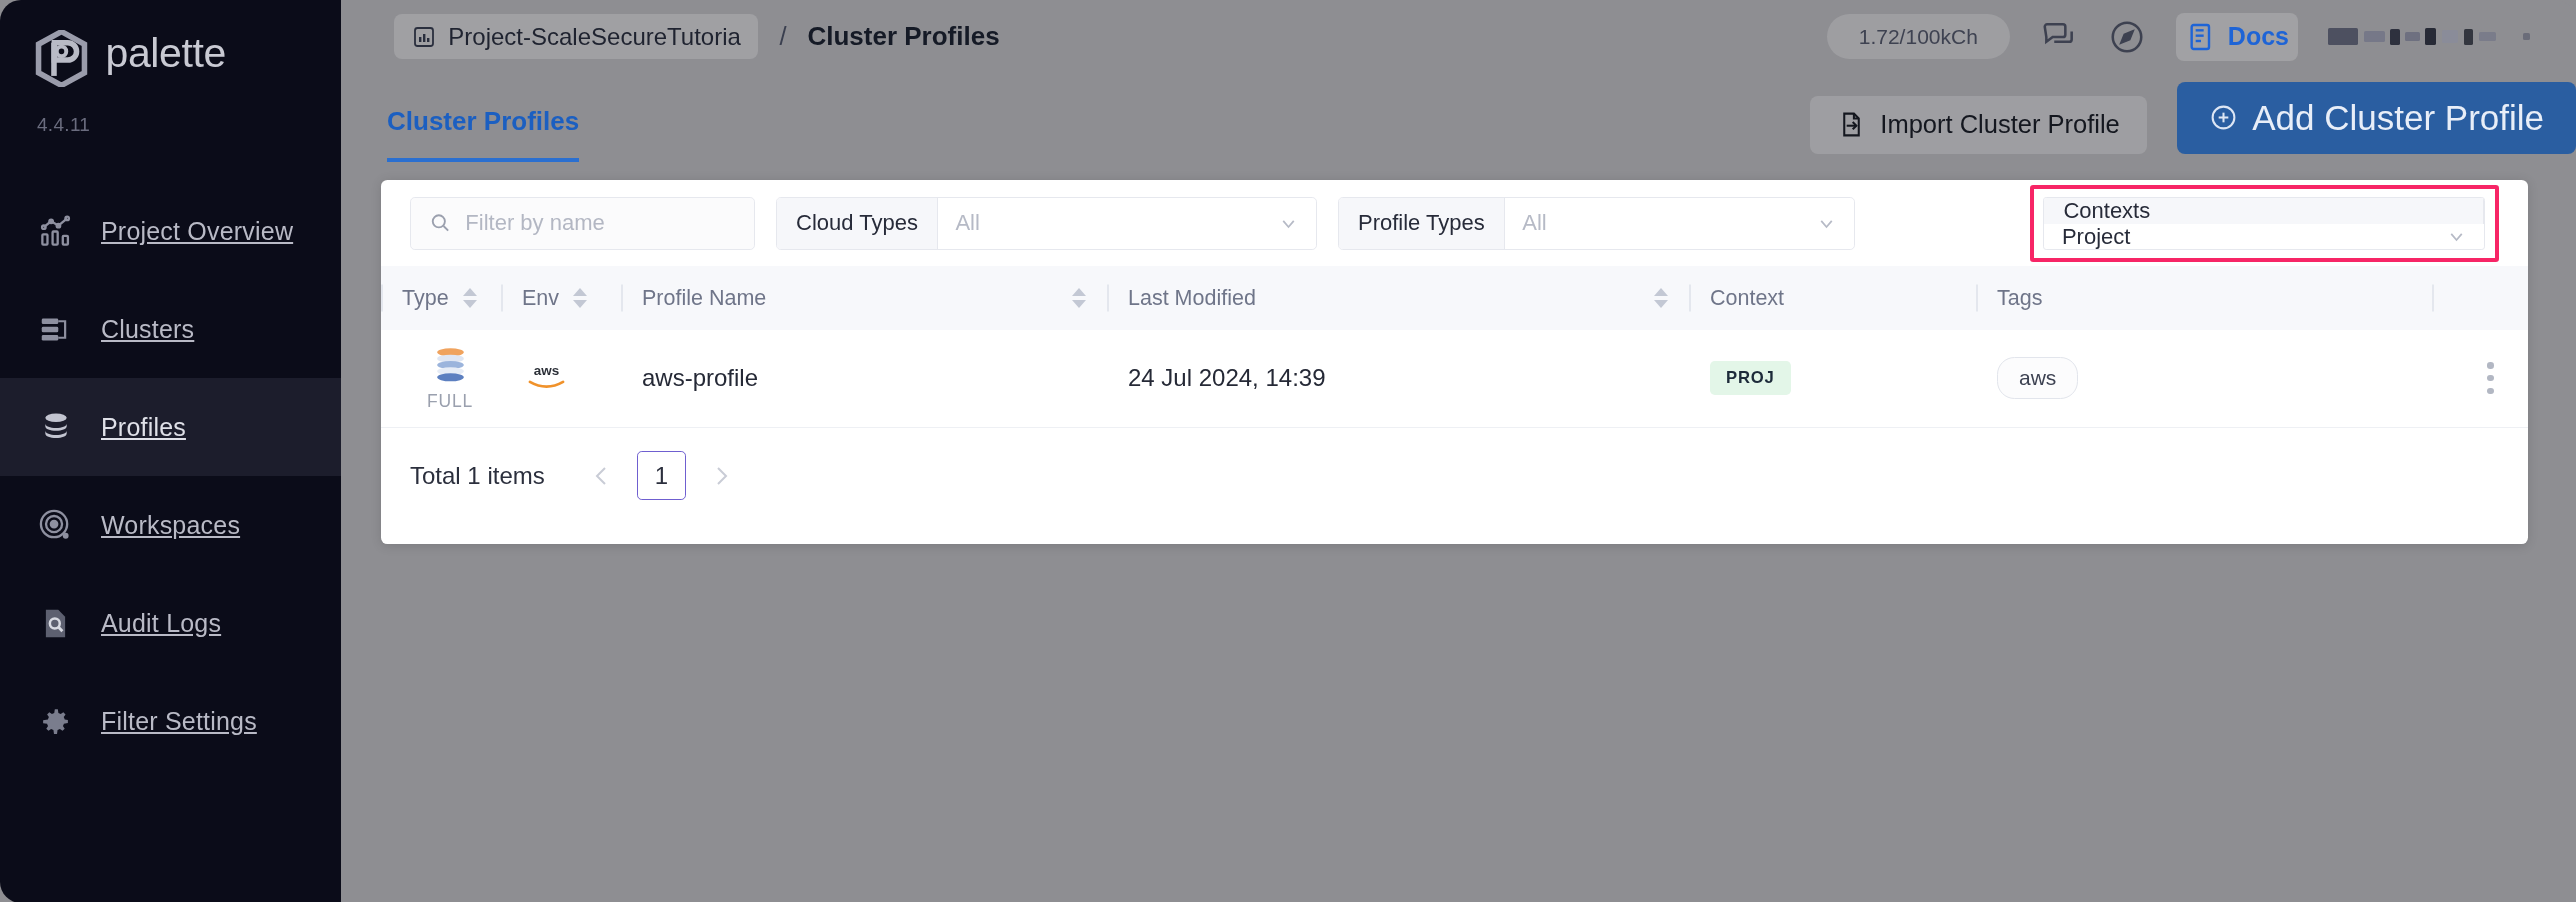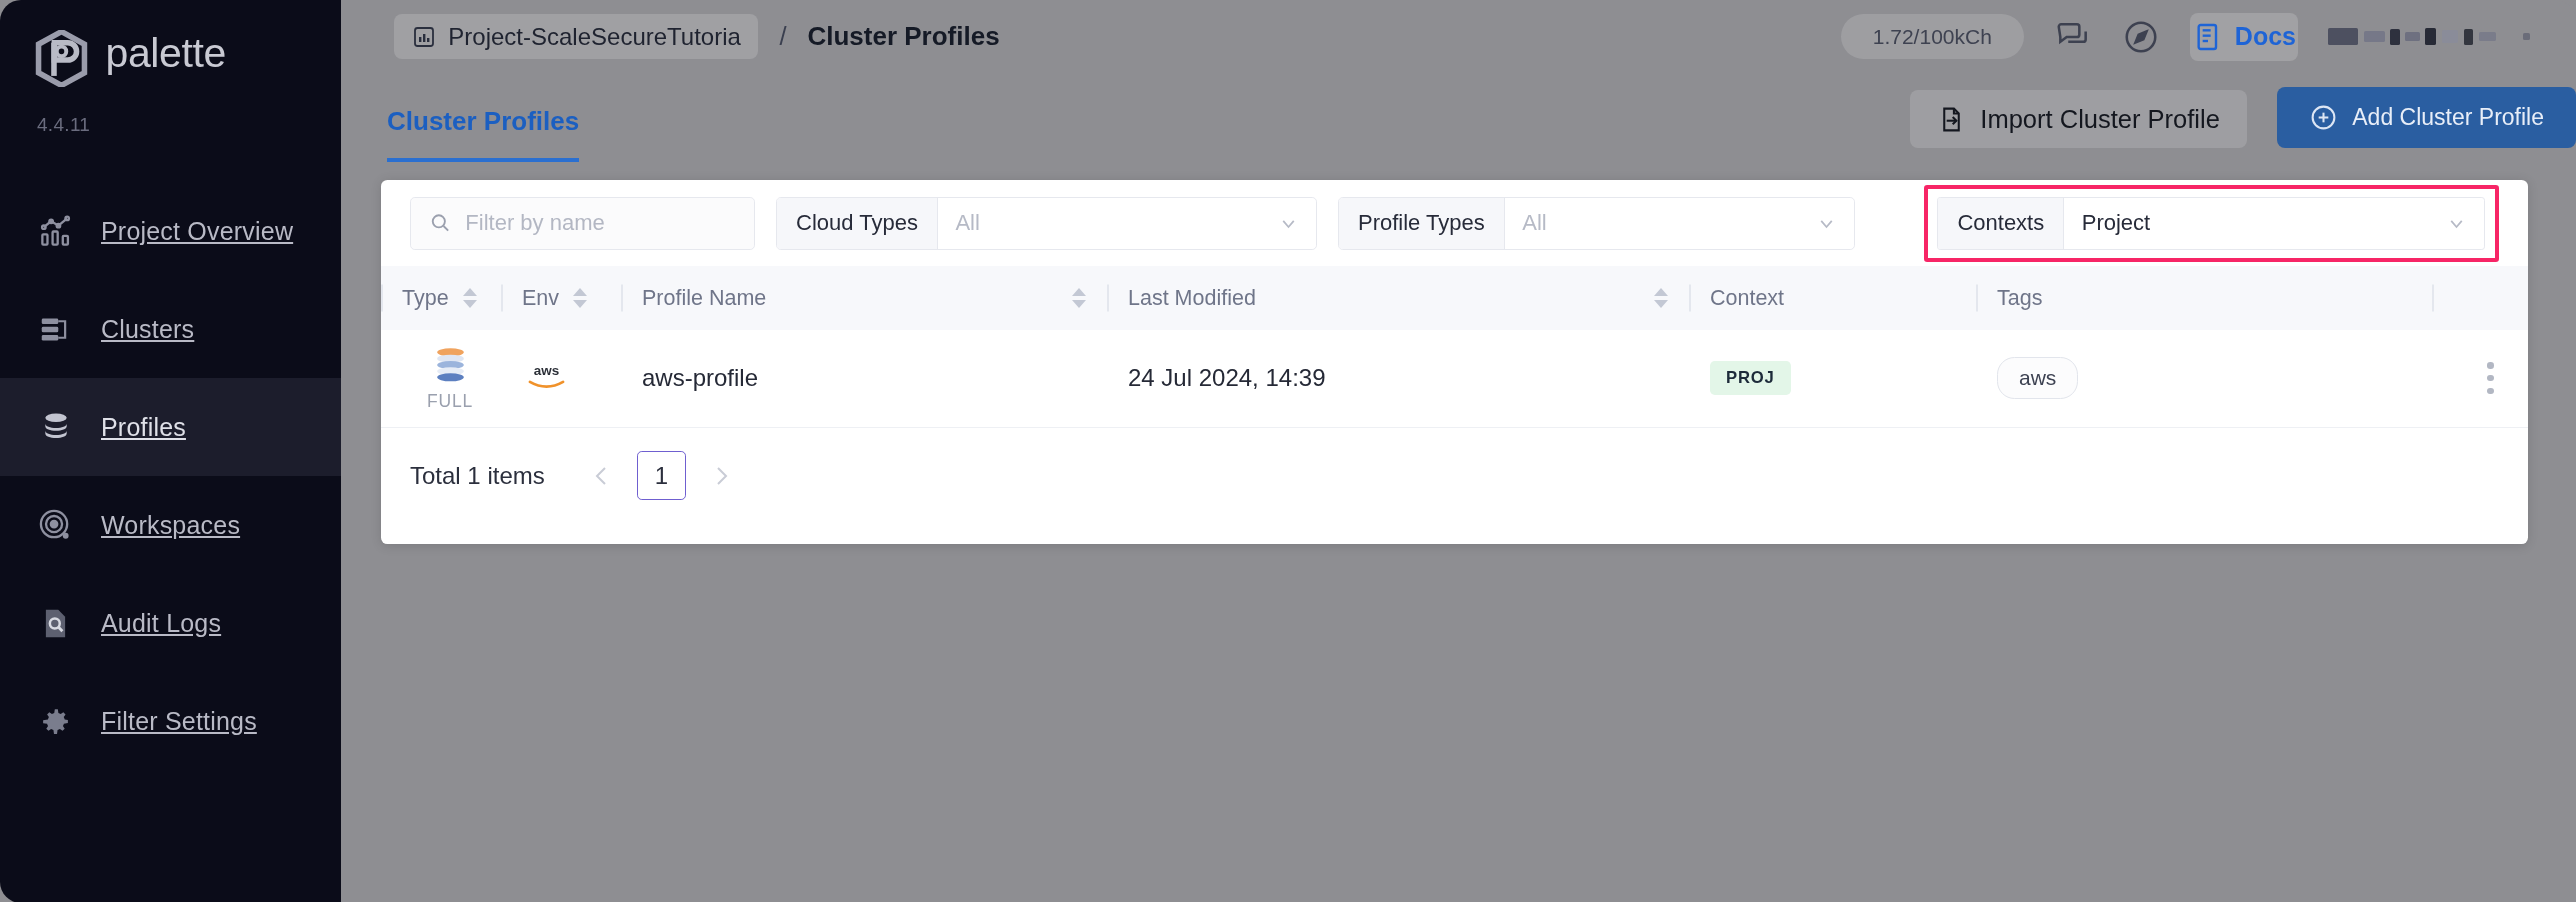--- a/index.html
+++ b/index.html
@@ -80,21 +80,21 @@
   .usage-pill {
     background: rgba(255,255,255,0.14);
     border-radius: 24px;
     padding: 10.4px 32px;
     font-size: 21px; color: #3e4251;
   }
   .tb-icon { width: 38px; height: 38px; cursor: pointer; }
   .docs-btn {
     display: flex; align-items: center; gap: 11px;
     background: rgba(255,255,255,0.17);
-    border-radius: 8px; padding: 8px 2px;
+    border-radius: 8px; padding: 8px 9px;
     cursor: pointer;
   }
   .docs-label { font-size: 25px; color: #1e64d6; font-weight: 600; }
   .blur-name { display: flex; align-items: center; gap: 5.6px; height: 27px; }
   .blur-name i {
     display: block; border-radius: 1.6px;
     background: #5c5f6b;
   }
 
   
@@ -119,21 +119,21 @@
     background: rgba(255,255,255,0.15);
     border: none; border-radius: 8px;
     padding: 14.4px 27px; cursor: pointer;
     font-size: 25.5px; color: #14171f;
     font-family: "Liberation Sans", sans-serif;
   }
   .btn-primary {
     display: flex; align-items: center; gap: 14.4px;
     background: #2a5ea1; border: none; border-radius: 8px;
     padding: 16px 32px; cursor: pointer;
-    font-size: 23px; color: #e8eef8;
+    font-size: 35px; color: #e8eef8;
     font-family: "Liberation Sans", sans-serif;
   }
 
   
   #card {
     position: absolute; left: 381px; top: 180px;
     width: 2147px; height: 364px;
     background: #ffffff;
     border-radius: 6.4px;
     box-shadow: 0 1.6px 11px rgba(0,0,0,0.13);
@@ -174,21 +174,21 @@
   .sel-value.filled { color: #272b39; }
   .sel.cloud { width: 541px; }
   .sel.profile { width: 517px; }
   .contexts-wrap {
     margin-left: auto;
     border: 4px solid #f72566;
     border-radius: 3.2px;
     padding: 8px 9.6px;
     display: flex;
   }
-  .sel.contexts { width: 548px; border-radius: 3.2px; }
+  .sel.contexts { width: 442px; border-radius: 3.2px; flex-direction: column; }
 
   
   table { width: 100%; border-collapse: collapse; }
   thead tr { background: #f7f8fb; height: 64px; }
   th {
     font-size: 21.5px; color: #6f7589; font-weight: 400;
     text-align: left; padding: 0 0 0 21px;
     position: relative; white-space: nowrap;
   }
   th .th-in { display: flex; align-items: center; }

